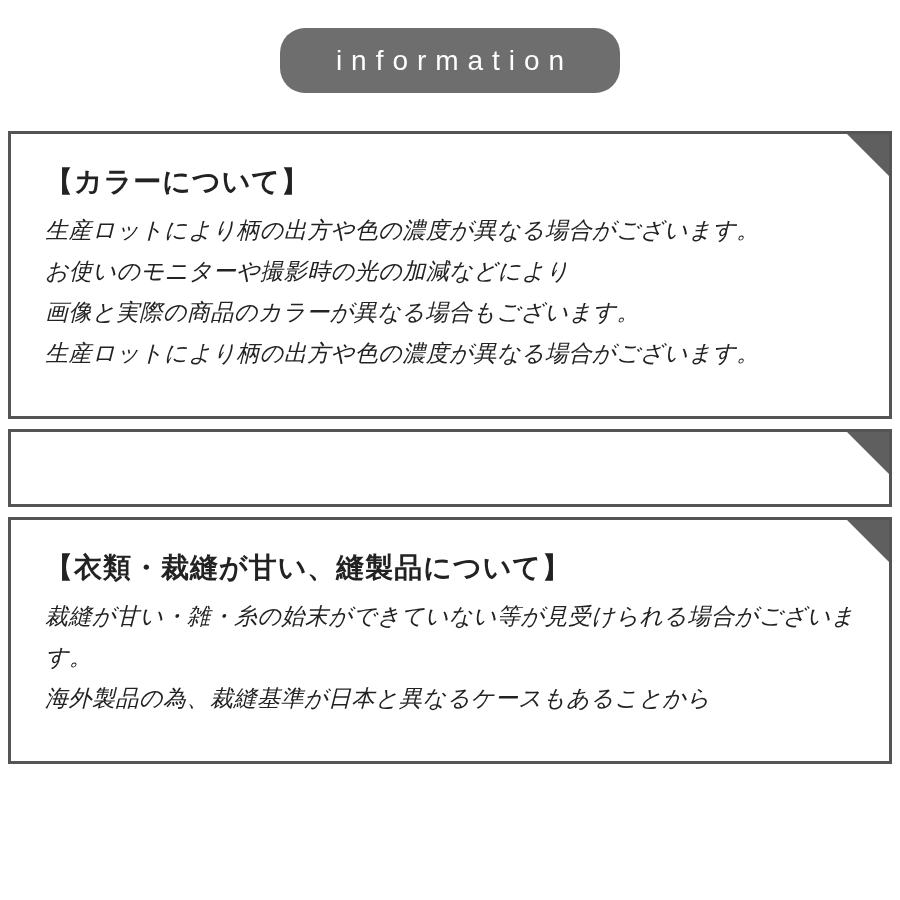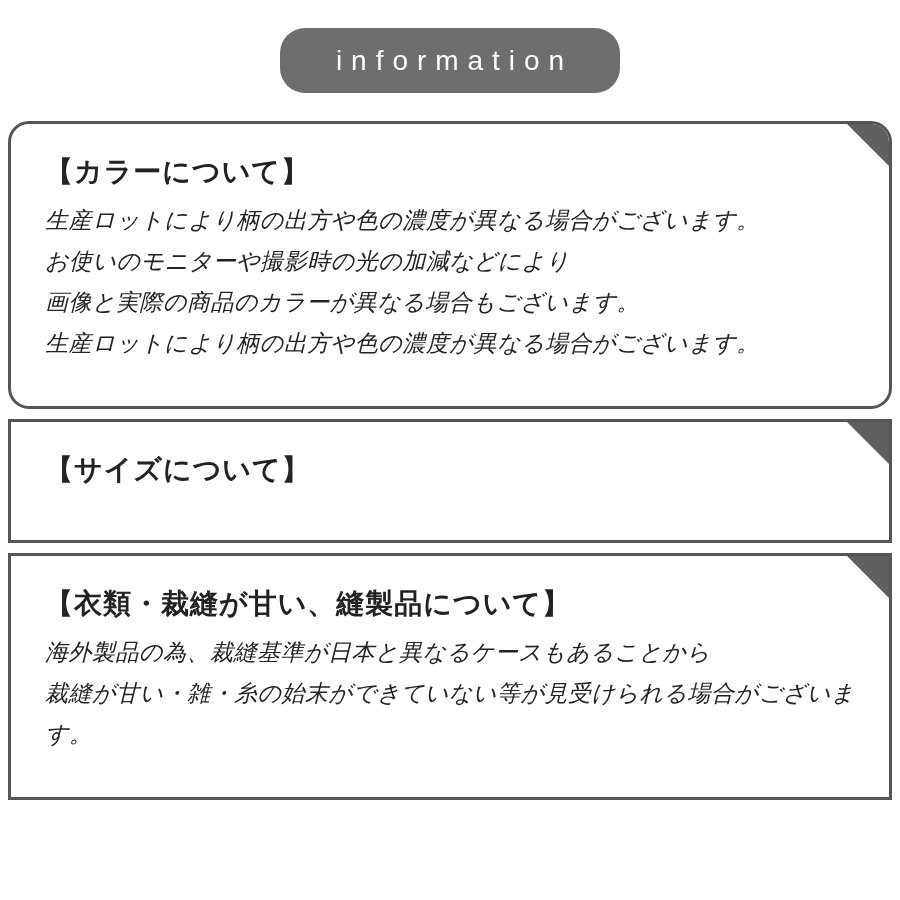--- a/index.html
+++ b/index.html
@@ -35,21 +35,21 @@
   }
   .info-box{
     position:relative;
     border:3px solid var(--box-border);
     box-sizing:border-box;
     margin-top:10px;
     padding:30px 30px 42px 34px;
     overflow:hidden;
     background:#ffffff;
   }
-  .info-box:first-of-type{margin-top:28px;border-radius:21px;}
+  .info-box:first-of-type{margin-top:38px;}
   .corner{
     position:absolute;top:0;right:0;
     width:0;height:0;
     border-top:42px solid var(--corner-triangle);
     border-left:42px solid transparent;
   }
   .box-title{
     margin:0 0 10px;
     font-size:28px;
     line-height:36px;
@@ -84,30 +84,29 @@
     <div class="box-lines">
         <div class="box-line">生産ロットにより柄の出方や色の濃度が異なる場合がございます。</div>
         <div class="box-line">お使いのモニターや撮影時の光の加減などにより</div>
         <div class="box-line">画像と実際の商品のカラーが異なる場合もございます。</div>
         <div class="box-line">生産ロットにより柄の出方や色の濃度が異なる場合がございます。</div>
       </div>
   </section>
 
   <section class="info-box">
     <div class="corner"></div>
-    <h2 class="box-title">【サイズについて】</h2>
     <div class="box-lines">
       </div>
   </section>
 
   <section class="info-box">
     <div class="corner"></div>
     <h2 class="box-title">【衣類・裁縫が甘い、縫製品について】</h2>
     <div class="box-lines">
+        <div class="box-line">裁縫が甘い・雑・糸の始末ができていない等が見受けられる場合がございます。</div>
         <div class="box-line">海外製品の為、裁縫基準が日本と異なるケースもあることから</div>
-        <div class="box-line">裁縫が甘い・雑・糸の始末ができていない等が見受けられる場合がございます。</div>
       </div>
   </section>
 </div>
 
 <div class="footer-note">
   
 </div>
 
 </body></html>

